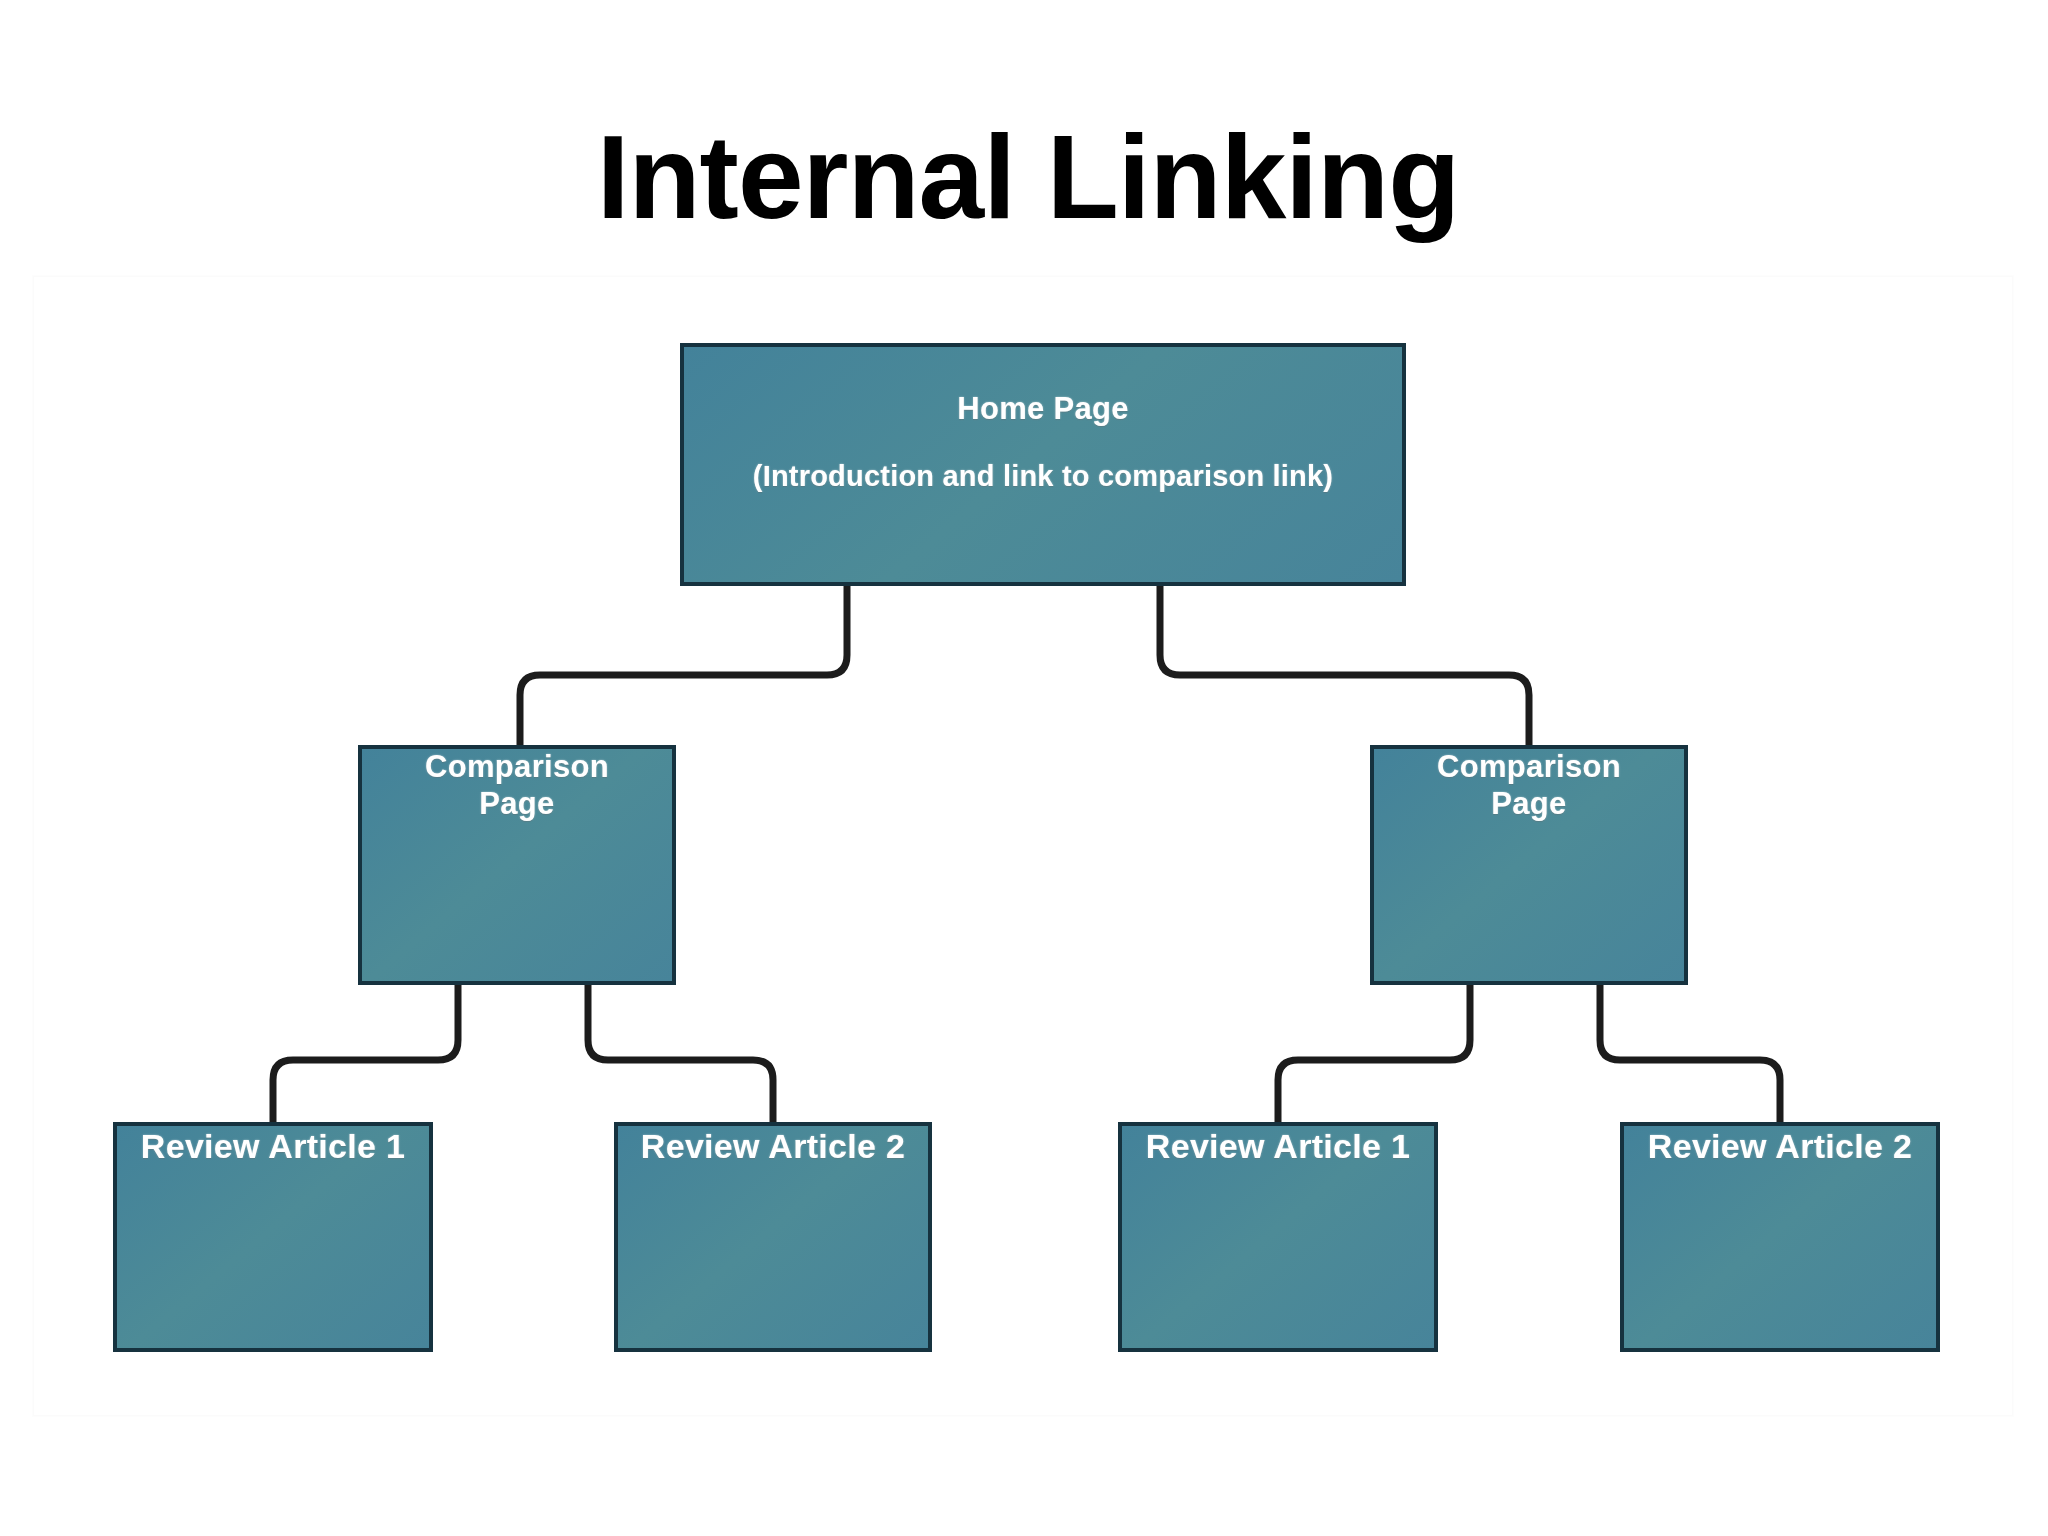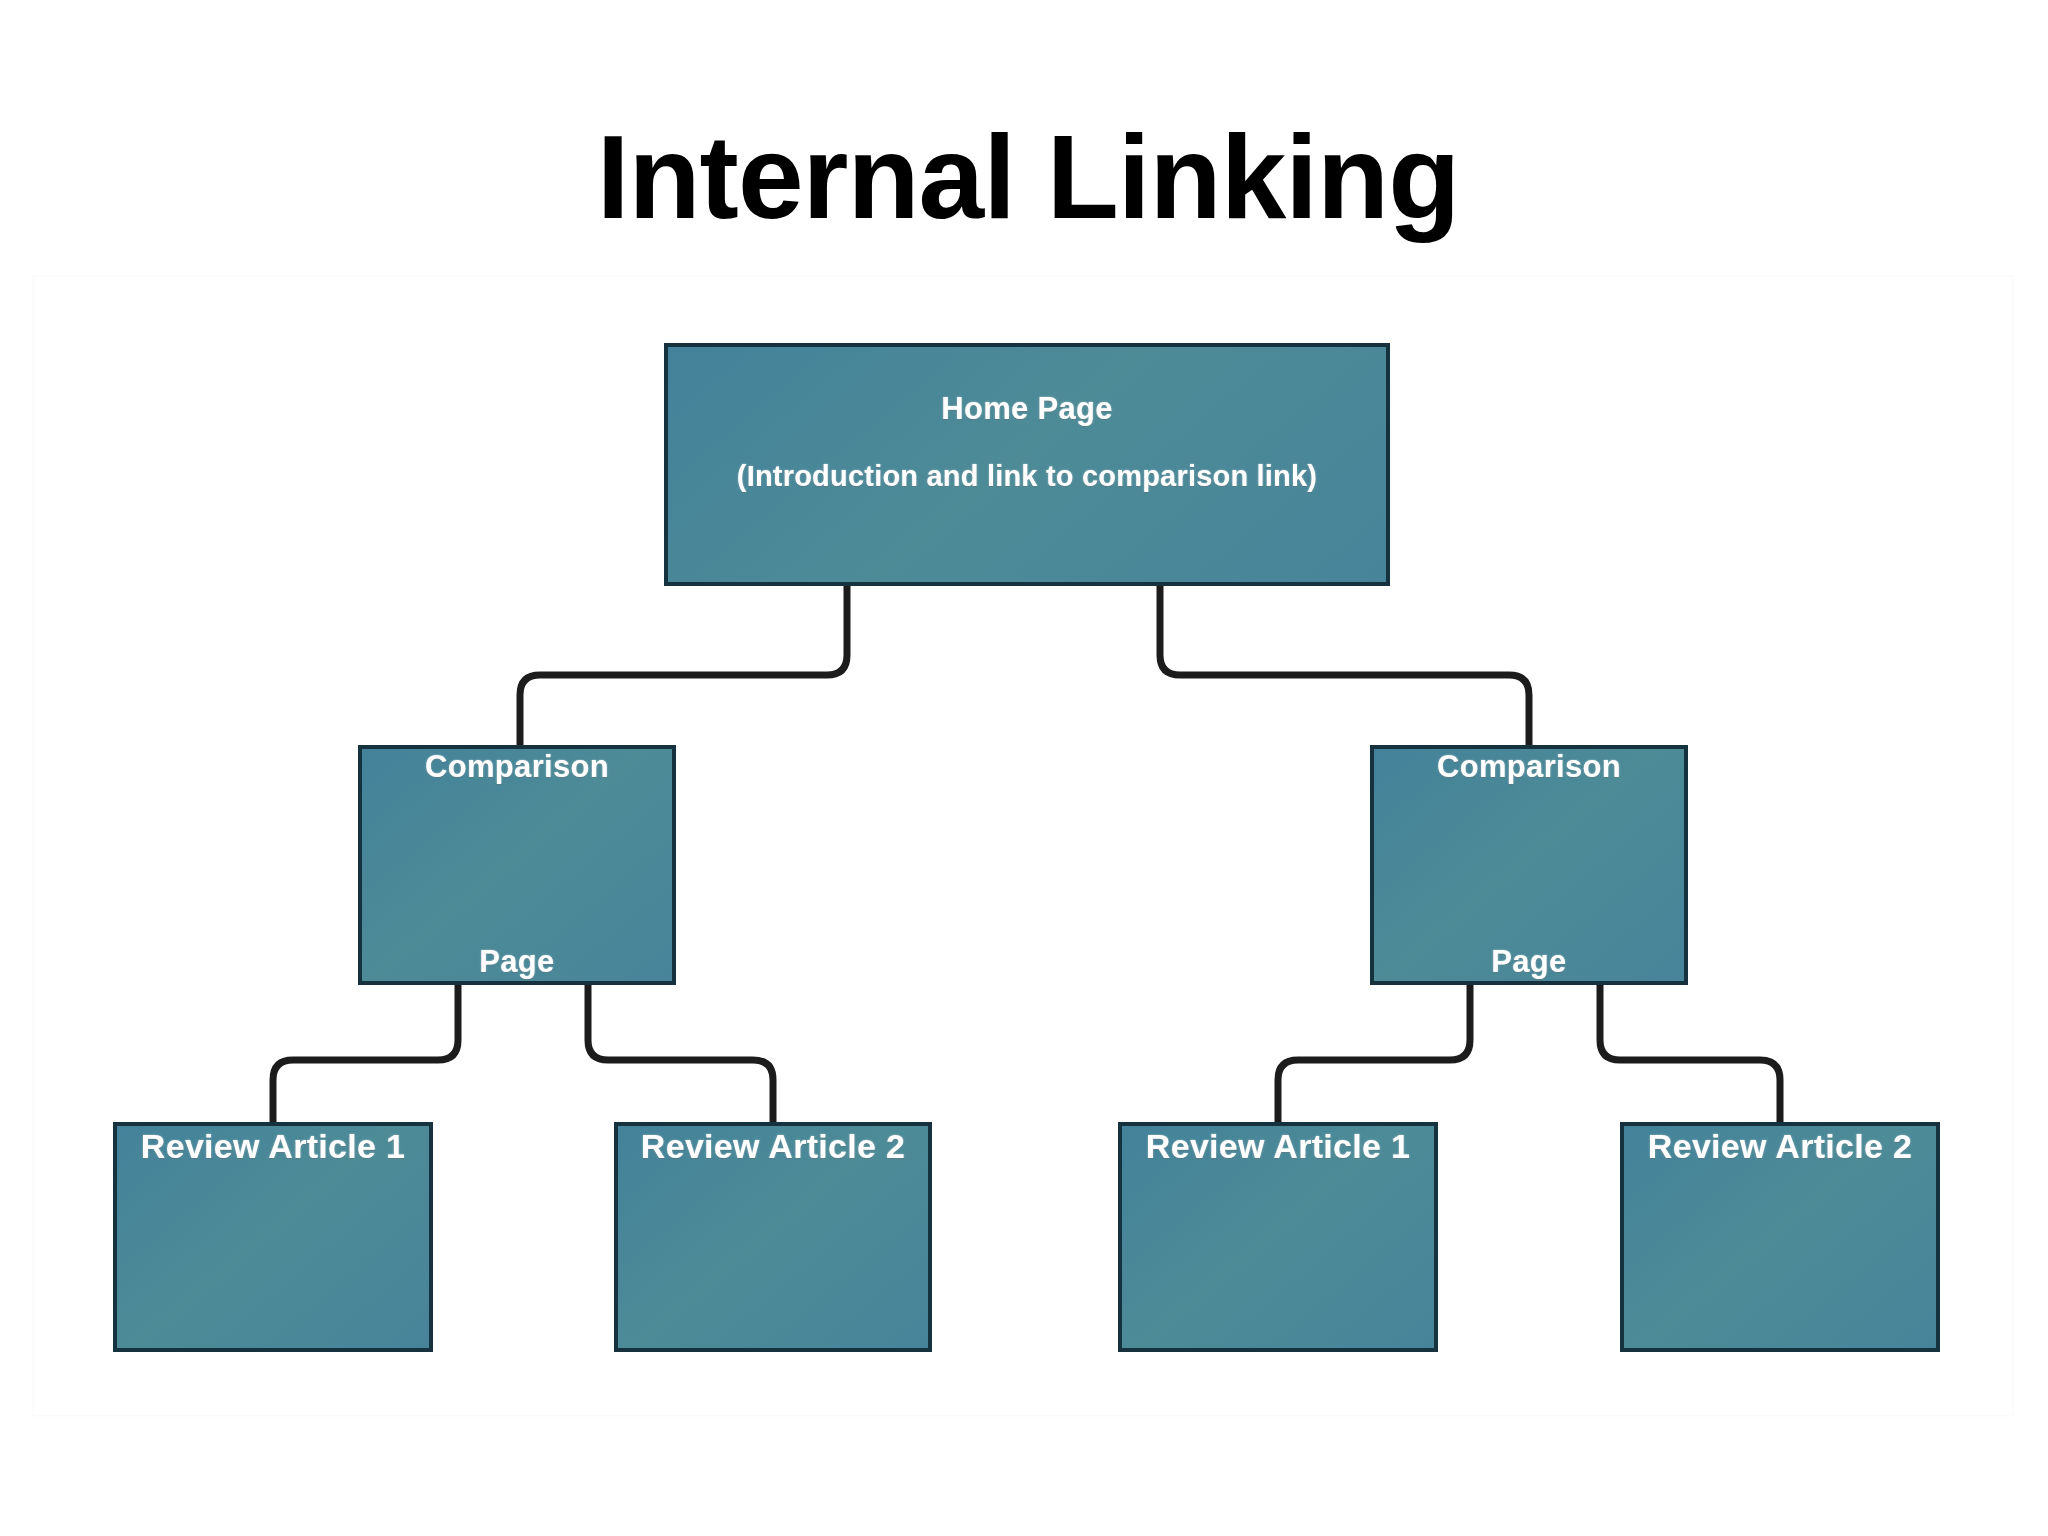--- a/index.html
+++ b/index.html
@@ -56,21 +56,21 @@
 
   
   .node {
     position: absolute;
     box-sizing: border-box;
     background: linear-gradient(140deg, #43829a 0%, #4d8b97 48%, #47849a 100%);
     border: 4px solid #16323f;
     display: flex;
     flex-direction: column;
     align-items: center;
-    justify-content: space-between;
+    justify-content: flex-start;
     color: #ffffff;
     text-align: center;
     font-family: "Liberation Sans", sans-serif;
     text-shadow: 0 0 2px rgba(255,255,255,0.55), 0 1px 1px rgba(0,0,0,0.25);
   }
 
   .node .title-line {
     font-weight: bold;
     font-size: 31px;
     line-height: 1.18;
@@ -85,21 +85,21 @@
     margin-top: 30px;
     padding: 0 24px;
   }
 
   .node.leaf .title-line {
     font-size: 34px;
   }
 
   
   #node-home {
-    left: 664px;  top: 343px;  width: 726px;  height: 243px;
+    left: 680px;  top: 343px;  width: 726px;  height: 243px;
     justify-content: flex-start;
     padding-top: 44px;
   }
   #node-comparison-left  { left: 358px;  top: 745px;  width: 318px; height: 240px; }
   #node-comparison-right { left: 1370px; top: 745px; width: 318px; height: 240px; }
 
   #node-review-1 { left: 113px;  top: 1122px; width: 320px; height: 230px; }
   #node-review-2 { left: 614px;  top: 1122px; width: 318px; height: 230px; }
   #node-review-3 { left: 1118px; top: 1122px; width: 320px; height: 230px; }
   #node-review-4 { left: 1620px; top: 1122px; width: 320px; height: 230px; }

